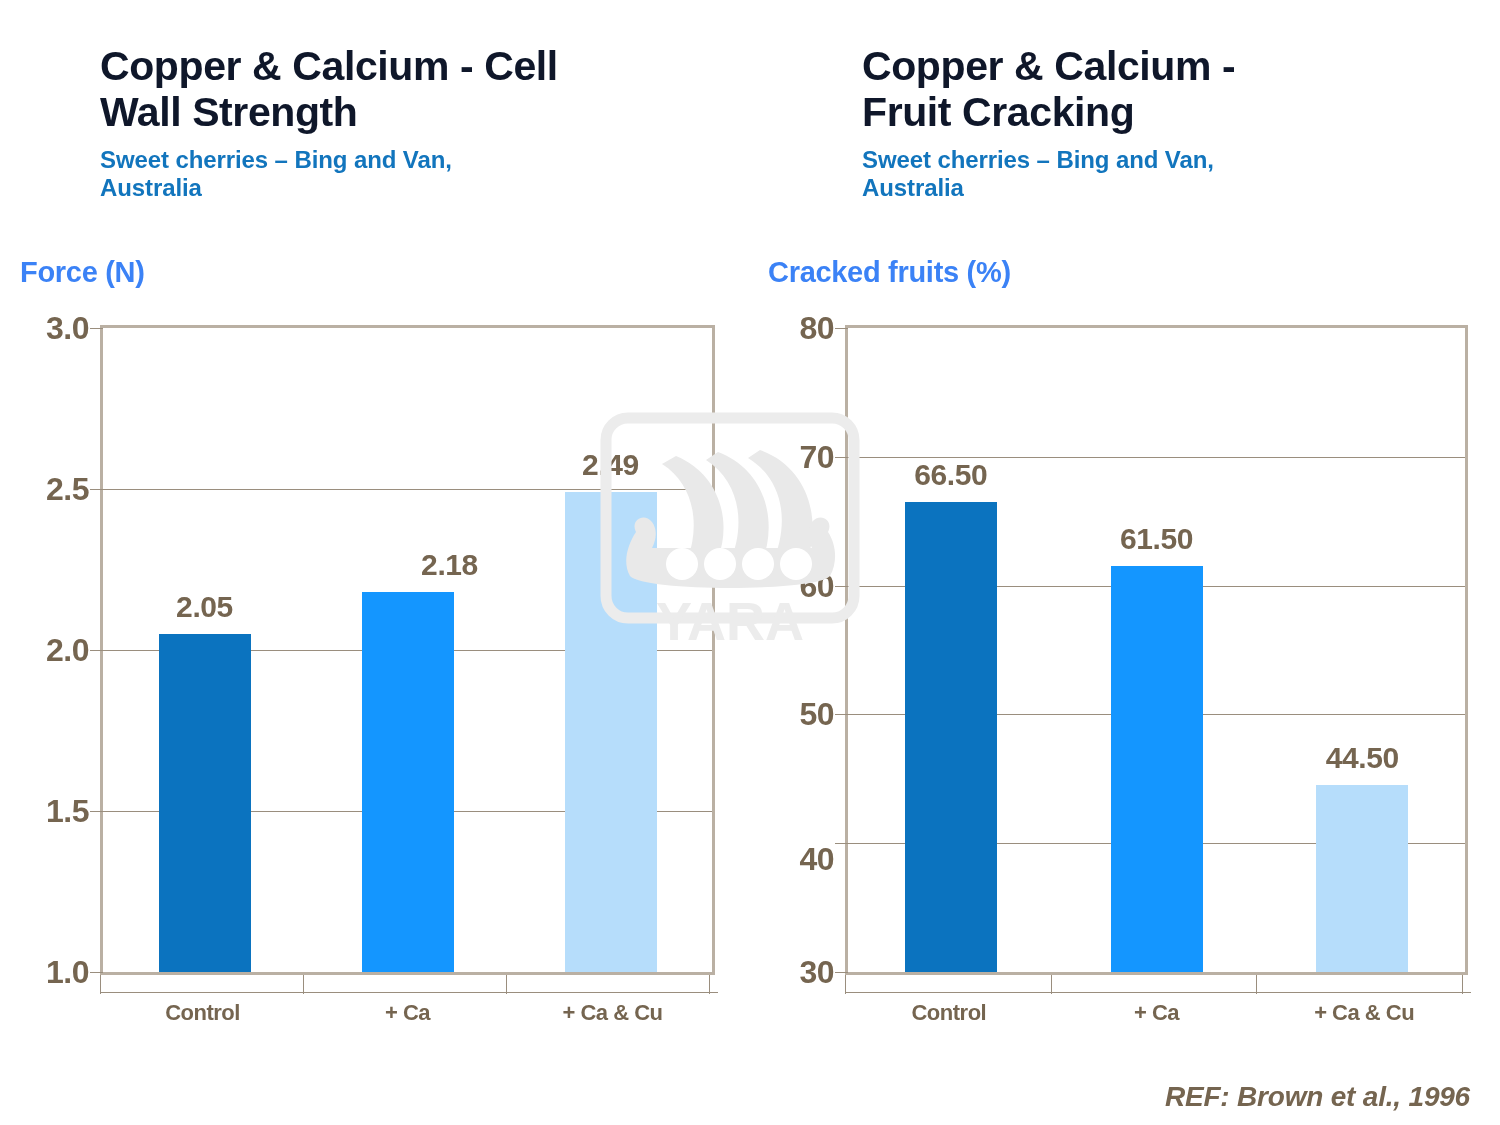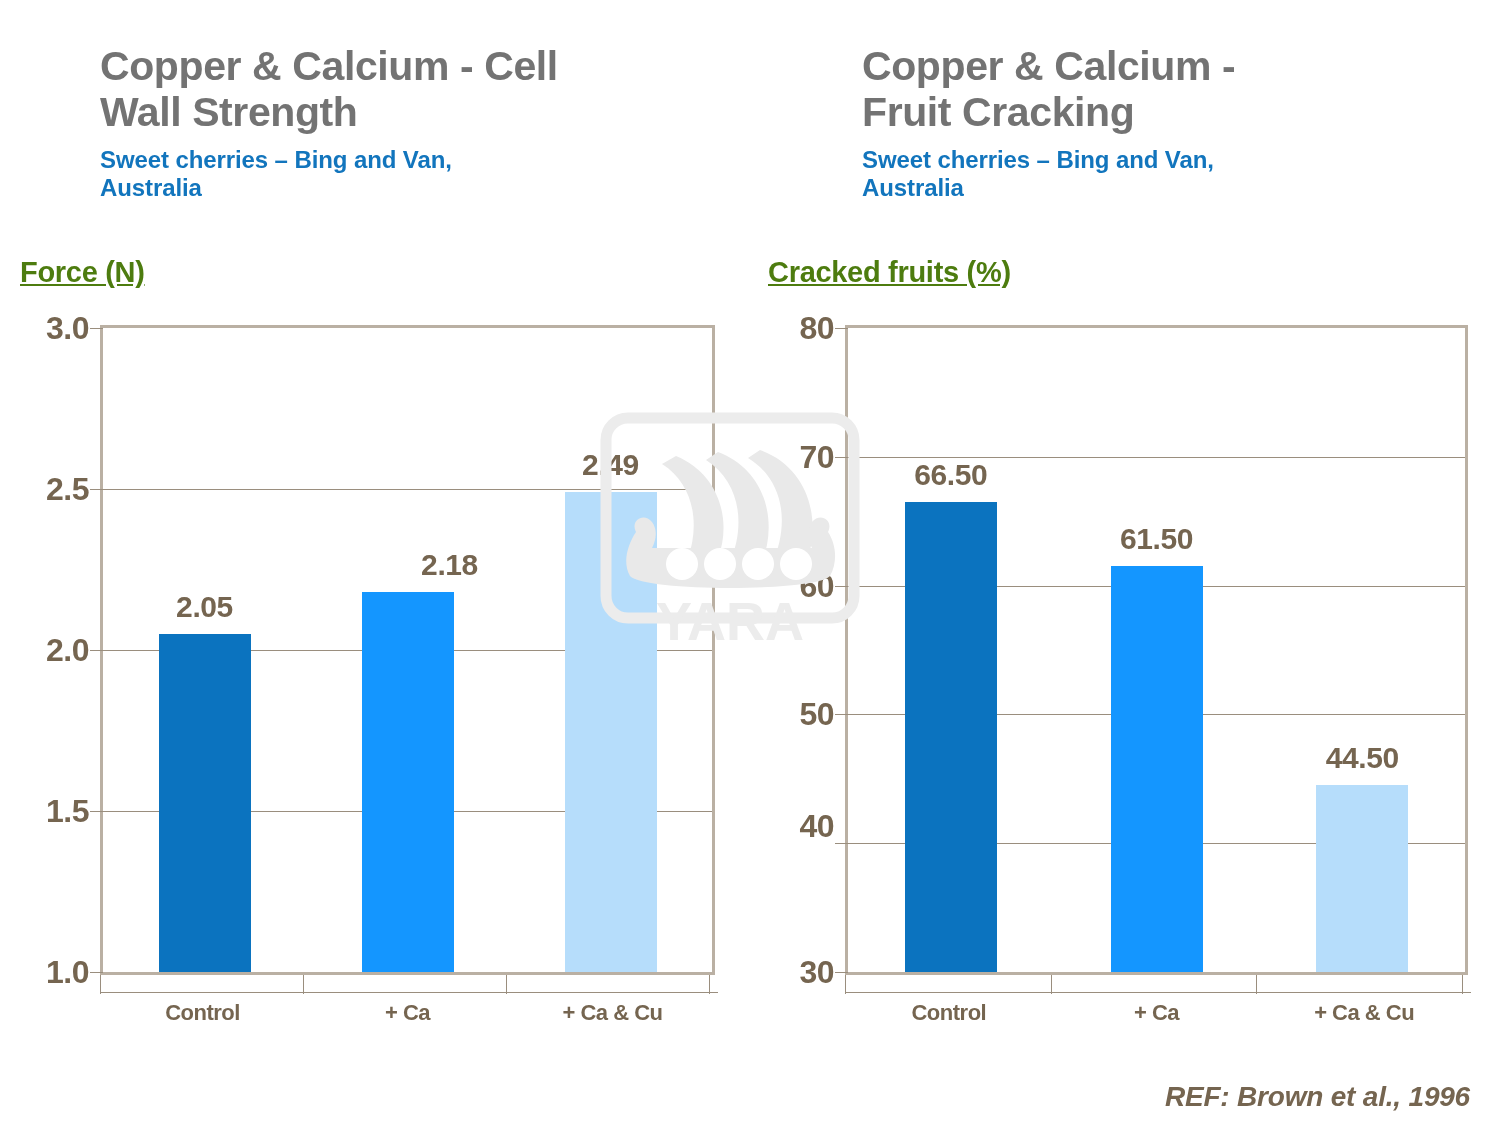--- a/index.html
+++ b/index.html
@@ -13,43 +13,42 @@
 
   
   .panel { position:absolute; top:0; height:1125px; }
   #panel-left  { left:0;   width:750px; }
   #panel-right { left:750px; width:750px; }
 
   
   .title-block { position:absolute; left:100px; top:44px; width:640px; }
   #panel-right .title-block { left:112px; width:620px; }
   .chart-title {
-    color:#737373;
+    color:#0f172a;
     font-size:41px;
     font-weight:bold;
     line-height:1.12;
     letter-spacing:-0.4px;
   }
   .chart-subtitle {
     color:#1275bd;
     font-size:24px;
     font-weight:bold;
     line-height:1.18;
     margin-top:10px;
     letter-spacing:-0.1px;
   }
 
   
   .axis-title {
     position:absolute;
-    color:#4d7c0f;
+    color:#3b82f6;
     font-size:29px;
     font-weight:bold;
     letter-spacing:-0.3px;
-    text-decoration:underline;
   }
   #axis-title-left  { left:20px;  top:256px; }
   #axis-title-right { left:768px; top:256px; }
 
   
   .plot {
     position:absolute;
     border:3px solid #bab0a3;
     background:#ffffff;
   }
@@ -246,21 +245,21 @@
         <div class="gridline" style="top: 128.8px;"></div>
         <div class="ytick ytick-right" style="top: 128.8px;">70</div>
         <div class="ytick-mark" style="top: 128.8px;"></div>
         <div class="gridline" style="top: 257.6px;"></div>
         <div class="ytick ytick-right" style="top: 257.6px;">60</div>
         <div class="ytick-mark" style="top: 257.6px;"></div>
         <div class="gridline" style="top: 386.4px;"></div>
         <div class="ytick ytick-right" style="top: 386.4px;">50</div>
         <div class="ytick-mark" style="top: 386.4px;"></div>
         <div class="gridline" style="top: 515.2px;"></div>
-        <div class="ytick ytick-right" style="top: 498px;">40</div>
+        <div class="ytick ytick-right" style="top: 531px;">40</div>
         <div class="ytick-mark" style="top: 515.2px;"></div>
         <div class="ytick ytick-right" style="top: 644px;">30</div>
         <div class="ytick-mark" style="top: 644px;"></div>
       </div>
     <div class="bars" id="right-bars">
         <div class="bar-slot">
           <div class="bar" style="height: 470.12px; width: 92px; background: rgb(11, 115, 191);"></div>
           <div class="bar-label" style="bottom: 480.12px;">66.50</div>
         </div>
         <div class="bar-slot">

